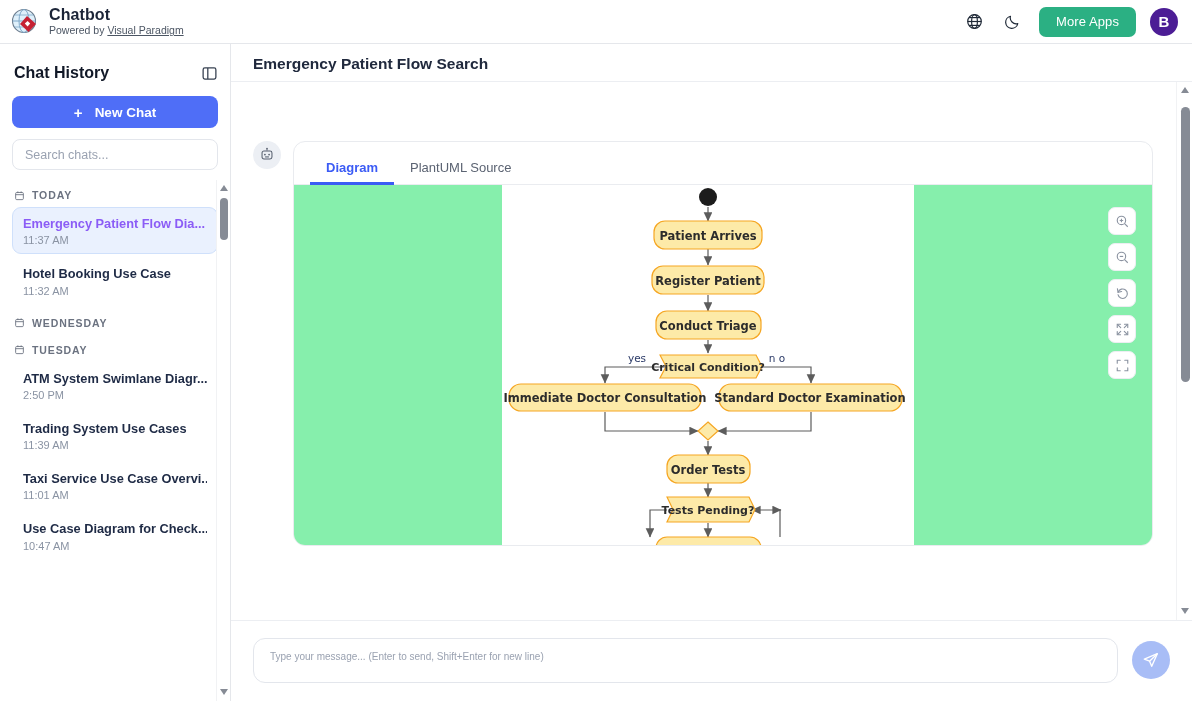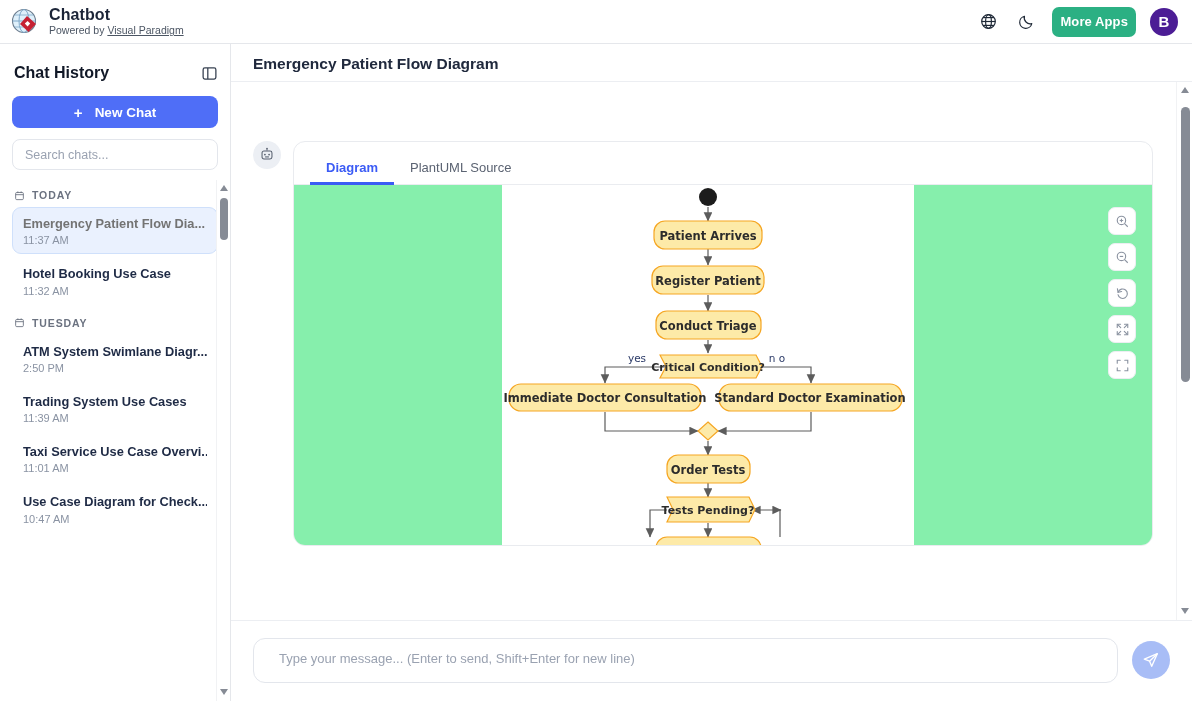--- a/index.html
+++ b/index.html
@@ -28,21 +28,21 @@
   .brand-title { font-size: 16px; font-weight: bold; color: #1b2437; letter-spacing: .1px; }
   .brand-sub { font-size: 10.5px; color: #4b5563; margin-top: 2px; }
   .brand-sub a, .brand-link { color: #4b5563; text-decoration: underline; }
   .header-right { margin-left: auto; display: flex; align-items: center; gap: 14px; }
   .icon-btn {
     width: 24px; height: 24px; display: flex; align-items: center; justify-content: center;
     color: #1f2937; cursor: pointer; background: none; border: none; padding: 0;
   }
   .more-apps {
     background: #2bb083; color: #fff; border: none; border-radius: 7px;
-    height: 30px; padding: 0 8px; font-size: 13px; font-weight: bold;
+    height: 30px; padding: 0 17px; font-size: 13px; font-weight: normal;
     cursor: pointer; font-family: inherit; letter-spacing: .1px;
   }
   .avatar {
     width: 28px; height: 28px; border-radius: 50%;
     background: #4c1d95; color: #fff;
     display: flex; align-items: center; justify-content: center;
     font-size: 15px; font-weight: bold; cursor: pointer;
   }
 
   
@@ -83,21 +83,21 @@
   }
   .chat-item {
     border-radius: 9px; padding: 7px 10px; margin-bottom: 3px; cursor: pointer;
     border: 1px solid transparent;
   }
   .chat-item.active { background: #eaf1fe; border-color: #cfe0fb; }
   .chat-item-title {
     font-size: 12.8px; color: #1e2a45; font-weight: bold;
     white-space: nowrap; overflow: hidden; line-height: 1.35;
   }
-  .chat-item.active .chat-item-title { color: #737373; }
+  .chat-item.active .chat-item-title { color: #8b5cf6; }
   .chat-item-time { font-size: 11px; color: #8a93a3; margin-top: 2px; }
 
   
   .sb-track {
     position: absolute; right: 0px; top: 0px; width: 14px; bottom: 0;
     background: #ffffff; border-left: 1px solid #f1f2f4;
   }
   .sb-arrow { position: absolute; left: 3px; width: 9px; height: 7px; }
   .sb-arrow.up { top: 5px; }
   .sb-arrow.down { bottom: 5px; }
@@ -186,21 +186,21 @@
   .conv-sb .sb-arrow { left: 4px; }
 
   
   .composer {
     min-height: 81px; border-top: 1px solid #eceef2;
     display: flex; align-items: center; gap: 14px;
     padding: 12px 22px 14px 22px; background: #fff;
   }
   .composer-input {
     flex: 1; height: 45px; border: 1px solid #e3e6ec; border-radius: 12px;
-    padding: 10px 25px; font-size: 13px; color: #111827;
+    padding: 10px 16px; font-size: 10px; color: #111827;
     font-family: inherit; outline: none; resize: none; line-height: 1.5;
     background: #fff;
   }
   .composer-input::placeholder { color: #9aa2b1; }
   .send-btn {
     width: 38px; height: 38px; border-radius: 50%;
     background: #a8bdf6; color: #fff; border: none;
     display: flex; align-items: center; justify-content: center; cursor: pointer;
   }
 </style>
@@ -294,20 +294,31 @@
           </div>
           <div class="group-label">
             <span style="display:flex">
               <svg width="11" height="11" viewBox="0 0 20 20" fill="none" stroke="#6b7280" stroke-width="1.6">
                 <rect x="3" y="4.5" width="14" height="13" rx="2"></rect>
                 <line x1="3" y1="8.5" x2="17" y2="8.5"></line>
                 <line x1="7" y1="2.6" x2="7" y2="5.6"></line>
                 <line x1="13" y1="2.6" x2="13" y2="5.6"></line>
               </svg>
             </span>
+            <span>WEDNESDAY</span>
+          </div>
+          <div class="group-label">
+            <span style="display:flex">
+              <svg width="11" height="11" viewBox="0 0 20 20" fill="none" stroke="#6b7280" stroke-width="1.6">
+                <rect x="3" y="4.5" width="14" height="13" rx="2"></rect>
+                <line x1="3" y1="8.5" x2="17" y2="8.5"></line>
+                <line x1="7" y1="2.6" x2="7" y2="5.6"></line>
+                <line x1="13" y1="2.6" x2="13" y2="5.6"></line>
+              </svg>
+            </span>
             <span>TUESDAY</span>
           </div>
           <div class="chat-item">
             <div class="chat-item-title">ATM System Swimlane Diagr...</div>
             <div class="chat-item-time">2:50 PM</div>
           </div>
           <div class="chat-item">
             <div class="chat-item-title">Trading System Use Cases</div>
             <div class="chat-item-time">11:39 AM</div>
           </div>
@@ -326,21 +337,21 @@
           <div class="sb-thumb" style="top:18px;height:42px;"></div>
           <div class="sb-arrow down">
               <i></i>
             </div>
         </div>
       </div>
     </div>
 
     <div class="main">
       <div class="main-head">
-        <div class="main-title">Emergency Patient Flow Diagram</div>
+        <div class="main-title">Emergency Patient Flow Search</div>
       </div>
 
       <div class="conversation">
         <div class="conv-inner">
 
 
           <div class="msg-row bot">
             <div class="av-circle av-bot">
               <svg width="16" height="16" viewBox="0 0 20 20" fill="none" stroke="#565f6e" stroke-width="1.3">
                 <line x1="10" y1="2" x2="10" y2="4.5"></line>

